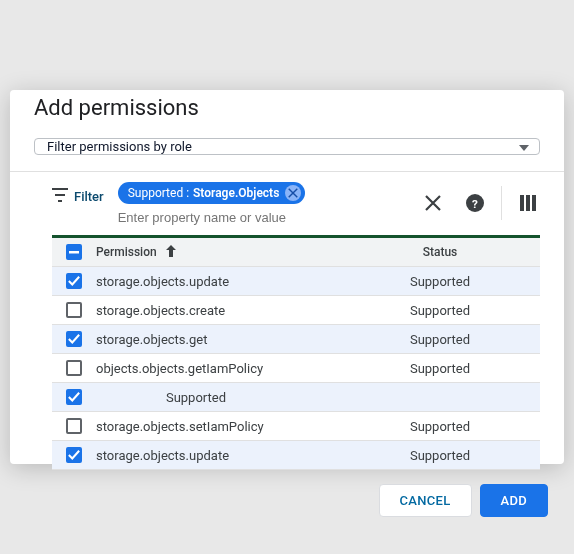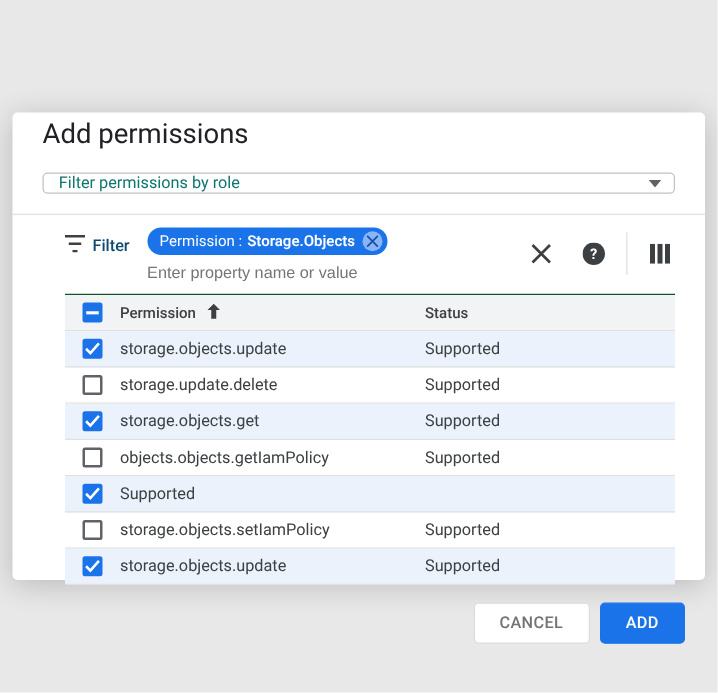--- a/index.html
+++ b/index.html
@@ -33,21 +33,21 @@
   }
   .filter-select {
     margin: 0 24px 16px 24px;
     border: 1px solid #bdc1c6;
     border-radius: 4px;
     height: 36px;
     display: flex;
     align-items: center;
     padding: 0 10px 0 12px;
     justify-content: space-between;
-    color: #0f766e;
+    color: #0f172a;
   }
   .filter-select .arrow svg { fill: #5f6368; }
   .toolbar {
     display: flex;
     align-items: flex-start;
     padding: 4px 24px 0 42px;
     border-top: 1px solid #e0e0e0;
   }
   .filter-icon-wrap {
     display: flex;
@@ -105,21 +105,21 @@
     display: flex; align-items: center; justify-content: center;
     cursor: pointer;
   }
   .icon-btn svg { fill: #3c4043; }
   .vdiv {
     width: 1px; height: 34px; background: #e0e0e0;
     margin: 0 -4px;
   }
   .table {
     margin: 8px 24px 0 42px;
-    border-top: 1px solid #14532d;
+    border-top: 3px solid #14532d;
   }
   .row {
     display: flex;
     align-items: center;
     border-bottom: 1px solid #e0e0e0;
     height: 29px;
   }
   .header-row {
     background: #f1f3f4;
     font-weight: 500;
@@ -127,21 +127,21 @@
     font-size: 12px;
   }
   .row.selected { background: #ecf2fc; }
   .col-check {
     width: 44px;
     display: flex;
     align-items: center;
     justify-content: center;
   }
   .col-perm { flex: 1; display: flex; align-items: center; gap: 6px; }
-  .col-status { width: 200px; }
+  .col-status { width: 200px; text-align: center; }
   .checkbox {
     width: 16px; height: 16px;
     border: 2px solid #5f6368;
     border-radius: 2px;
     display: flex; align-items: center; justify-content: center;
   }
   .checkbox.checked, .checkbox.indet {
     background: #1a73e8;
     border-color: #1a73e8;
   }
@@ -157,21 +157,21 @@
   .btn {
     font-size: 13px;
     font-weight: 500;
     padding: 8px 20px;
     border-radius: 4px;
     text-transform: uppercase;
     letter-spacing: 0.3px;
     cursor: pointer;
     border: 1px solid transparent;
   }
-  .btn-secondary { background: #fff; color: #737373; border: 1px solid #dadce0; }
+  .btn-secondary { background: #fff; color: #0369a1; border: 1px solid #dadce0; }
   .btn-primary { background: #1a73e8; color: #fff; border-color: #1a73e8; text-align: center; }
 </style>
 </head>
 <body>
 
 <div class="modal">
 
   <div class="title">Add permissions</div>
 
   <div class="filter-select">
@@ -187,21 +187,21 @@
     <div class="filter-icon-wrap">
       <span>
         <svg width="16" height="14" viewBox="0 0 16 14">
             <path d="M0 0h16v2H0zM3 6h10v2H3zM6 12h4v2H6z"></path>
           </svg>
       </span>
       <span class="filter-label">Filter</span>
     </div>
     <div class="chip-area">
       <div class="chip">
-        <span class="chip-key">Permission : </span>
+        <span class="chip-key">Supported : </span>
         <span class="chip-val">Storage.Objects</span>
         <span class="chip-remove">
           <svg viewBox="0 0 14 14">
               <path d="M1 1l12 12M13 1L1 13" stroke="#174ea6" stroke-width="2" fill="none"></path>
             </svg>
         </span>
       </div>
       <input class="chip-input" placeholder="Enter property name or value" style="">
     </div>
     <div class="toolbar-right">
@@ -262,21 +262,21 @@
           </div>
     <div class="col-status"><span>Supported</span></div>
   </div>
         <div class="row">
     <div class="col-check">
       <div class="checkbox ">
         
       </div>
     </div>
     <div class="col-perm">
-            <span>storage.update.delete</span>
+            <span>storage.objects.create</span>
           </div>
     <div class="col-status"><span>Supported</span></div>
   </div>
         <div class="row selected">
     <div class="col-check">
       <div class="checkbox checked">
         <svg viewBox="0 0 14 14">
                 <path d="M1 7l4 4 8-9" stroke="#fff" stroke-width="2.4" fill="none"></path>
               </svg>
       </div>

